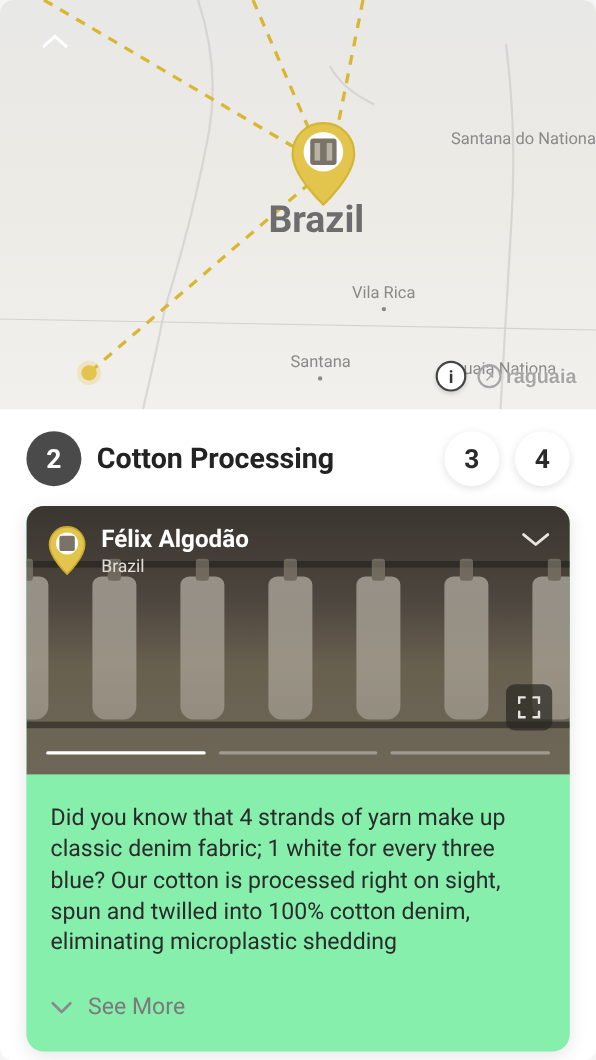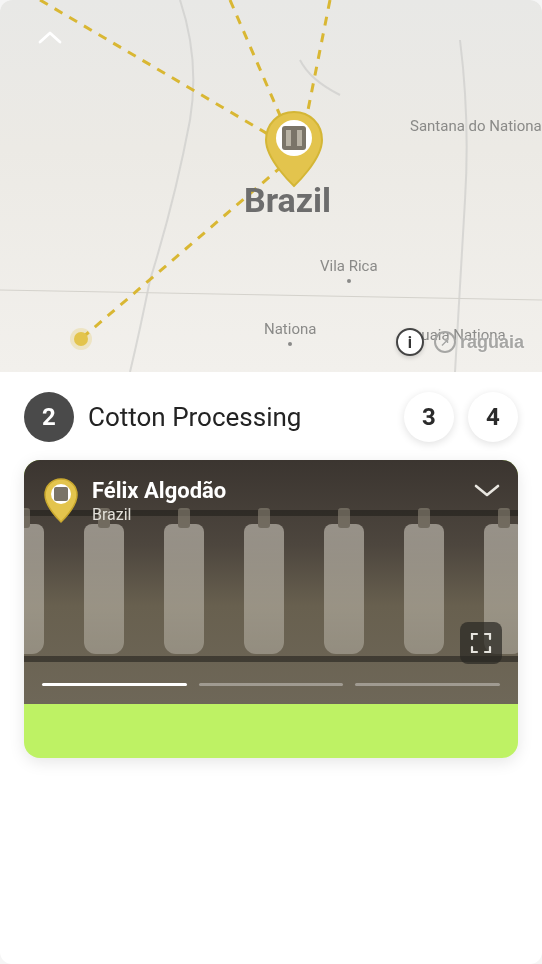--- a/index.html
+++ b/index.html
@@ -183,29 +183,29 @@
     background: #4a4a4a;
     color: #fff;
   }
   .step-inactive {
     background: #fff;
     color: #2b2b2b;
     box-shadow: 0 2px 8px rgba(0,0,0,0.12);
   }
   .step-title {
     font-size: 26px;
-    font-weight: 400;
+    font-weight: 700;
     color: #232323;
     flex: 1;
   }
   .card {
     margin: 0 24px;
     border-radius: 16px;
     overflow: hidden;
-    background: #bef264;
+    background: #86efac;
     box-shadow: 0 4px 16px rgba(0,0,0,0.1);
   }
   .card-media {
     height: 244px;
     position: relative;
     background: linear-gradient(180deg, #3b3530 0%, #4d463e 35%, #68604f 60%, #6e6758 100%);
     overflow: hidden;
   }
   .bottle-row {
     position: absolute;
@@ -324,21 +324,21 @@
         <circle cx="34" cy="28" r="18" fill="#fff"></circle>
         <rect x="22" y="16" width="24" height="24" rx="3" fill="#7a7468"></rect>
         <rect x="26" y="20" width="5" height="16" fill="#b8b2a4"></rect>
         <rect x="37" y="20" width="5" height="16" fill="#b8b2a4"></rect>
       </svg>
     </div>
 
     <div class="country-label">Brazil</div>
     <div class="city-label city-santana">Santana do Nationa</div>
     <div class="city-label city-dot city-vila">Vila Rica</div>
-    <div class="city-label city-dot city-confresa">Nationa</div>
+    <div class="city-label city-dot city-confresa">Santana</div>
     <div class="city-label city-national">raguaia Nationa</div>
 
     <div class="journey-header">
       <svg class="chevron-up" viewBox="0 0 24 14">
         <path d="M2 12 L12 3 L22 12" fill="none" stroke="#fff" stroke-width="2.8" stroke-linecap="round" stroke-linejoin="round"></path>
       </svg>
     </div>
 
     <div class="map-controls">
       <div class="info-btn">i</div>
@@ -394,16 +394,23 @@
       </div>
 
       <div class="progress-track">
         <div class="progress-seg active"></div>
         <div class="progress-seg"></div>
         <div class="progress-seg"></div>
       </div>
     </div>
 
     <div class="card-body">
+      <div class="card-text">Did you know that 4 strands of yarn make up classic denim fabric; 1 white for every three blue? Our cotton is processed right on sight, spun and twilled into 100% cotton denim, eliminating microplastic shedding</div>
+      <div class="see-more">
+        <svg width="20" height="12" viewBox="0 0 20 12">
+          <path d="M2 2 L10 10 L18 2" fill="none" stroke="#8a8a8a" stroke-width="2.4" stroke-linecap="round" stroke-linejoin="round"></path>
+        </svg>
+        <span>See More</span>
+      </div>
     </div>
   </div>
 
 </div>
 
 </body></html>

